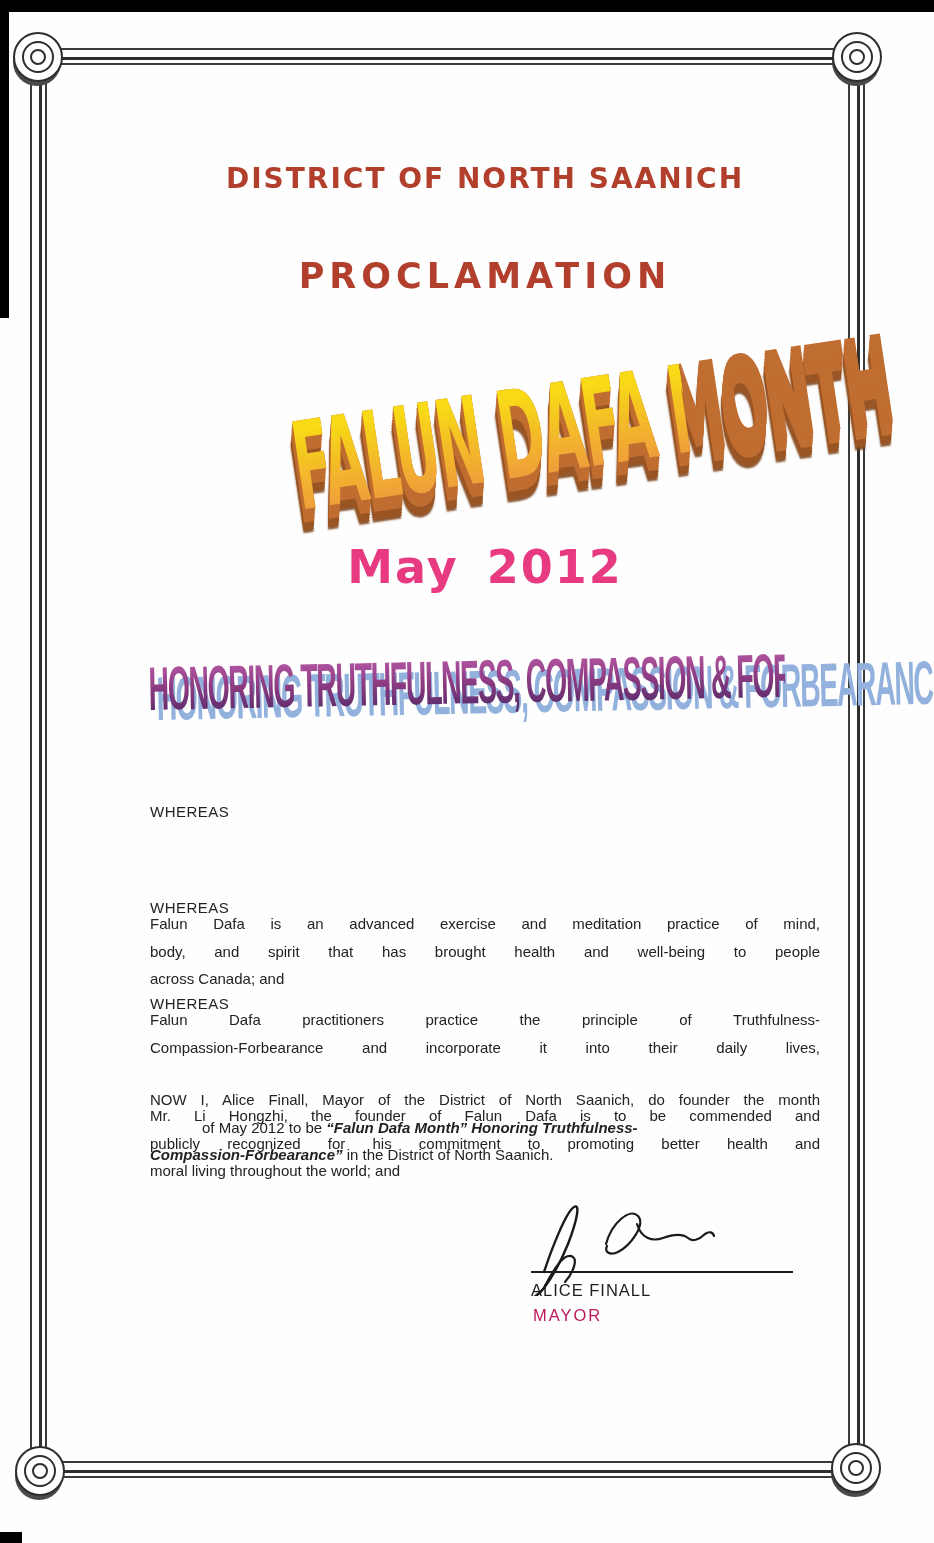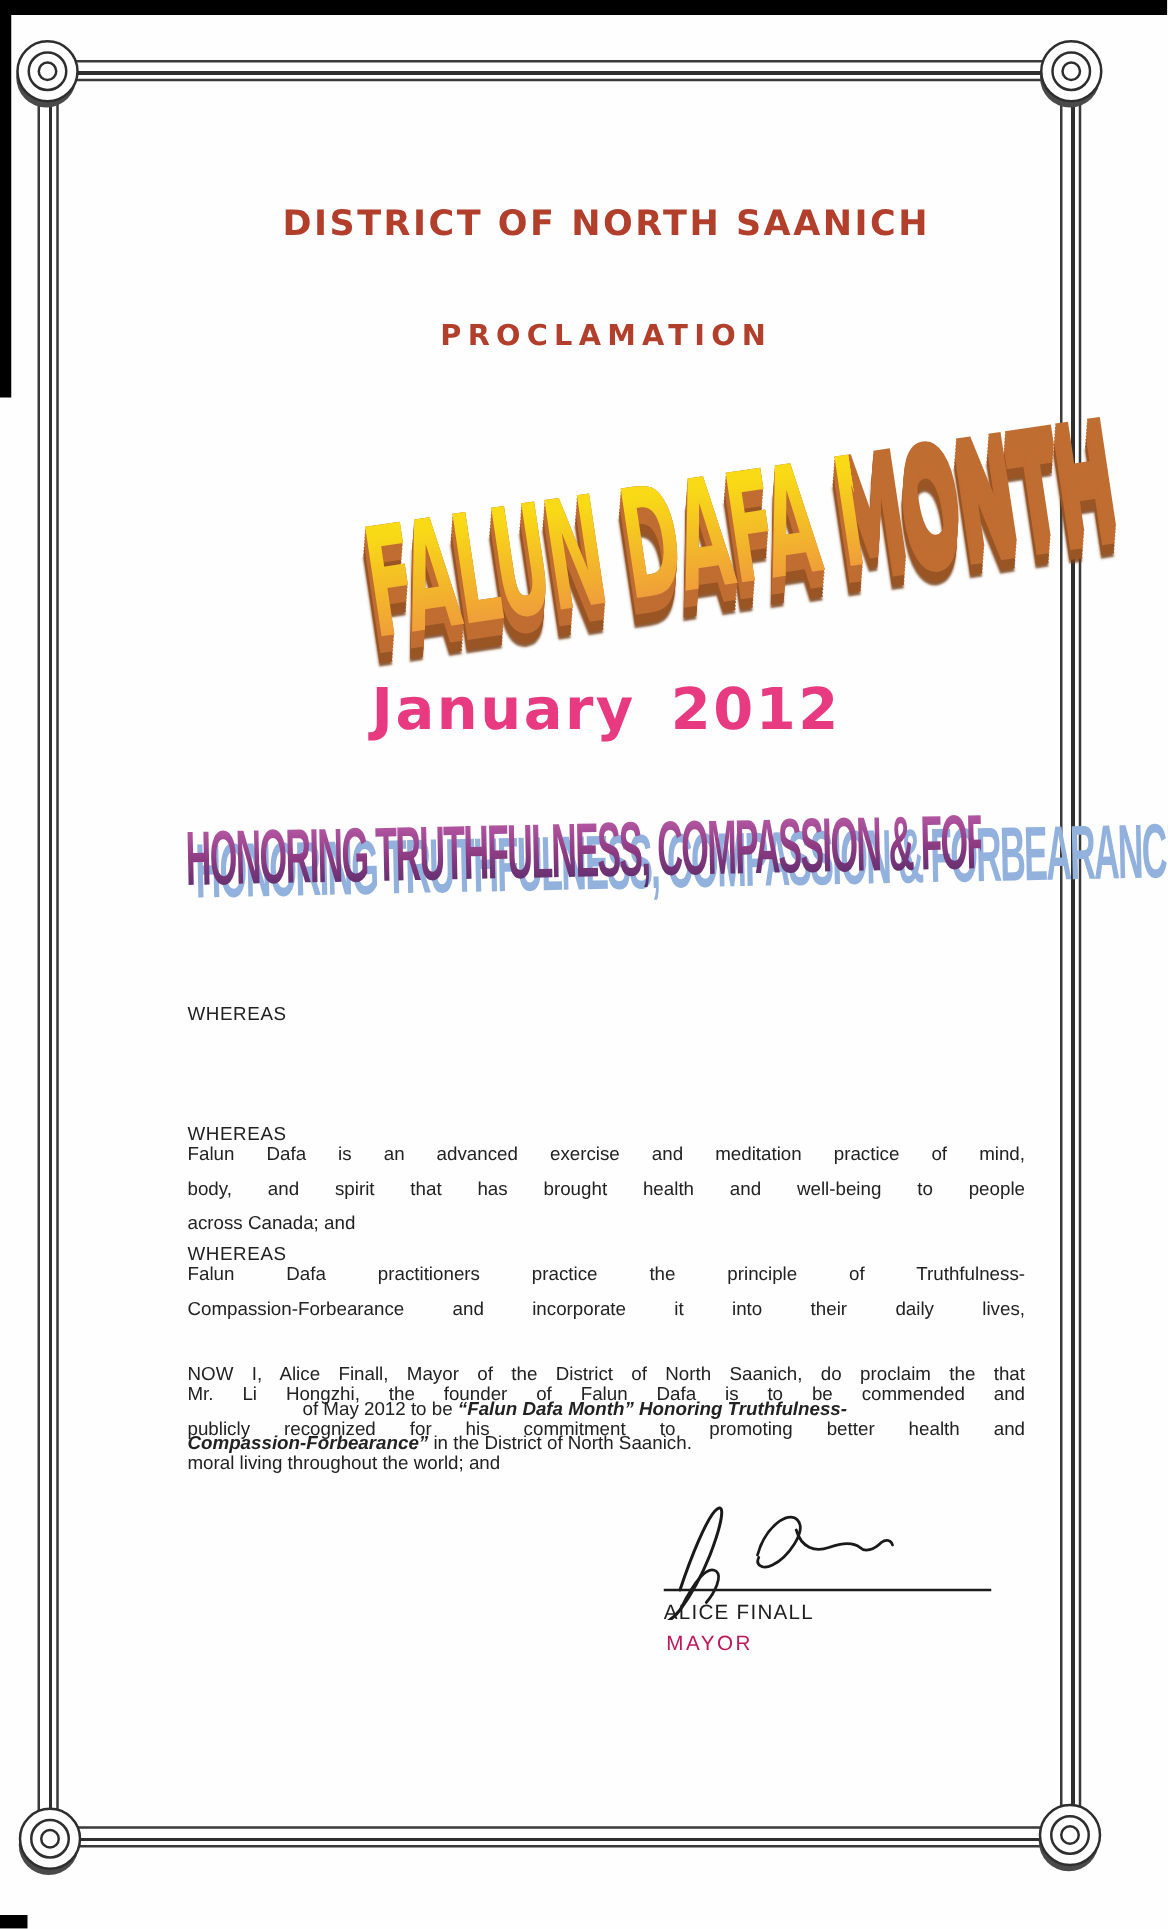--- a/index.html
+++ b/index.html
@@ -37,21 +37,21 @@
       display:flex;align-items:center;justify-content:center;}
   .medallion .dot{width:12px;height:12px;border-radius:50%;border:2.5px solid #2e2e2e;background:#fff;}
   .m-tl{left:13px;top:32px;} .m-tr{left:832px;top:32px;}
   .m-bl{left:15px;top:1446px;} .m-br{left:831px;top:1443px;}
   
   .center{ text-align:center; }
   .municipality{position:absolute;left:150px;width:670px;top:162px;
       font-family:"DejaVu Sans", sans-serif;font-size:28px;letter-spacing:2px;
       color:var(--heading);font-weight:600;}
   .doctype{position:absolute;left:150px;width:670px;top:256px;
-      font-family:"DejaVu Sans", sans-serif;font-size:23px;letter-spacing:5px;
+      font-family:"DejaVu Sans", sans-serif;font-size:35px;letter-spacing:5px;
       color:var(--heading);font-weight:600;}
   
   .wordart{position:absolute;left:160px;top:352px;width:660px;height:200px;}
   .wordart .art{position:absolute;left:0;right:0;top:42px;text-align:center;
       font-family:"DejaVu Sans", sans-serif;font-weight:bold;font-size:92px;
       letter-spacing:-3px;white-space:nowrap;line-height:1;
       transform:rotate(-8.5deg) scale(0.60,1.32);transform-origin:50% 50%;}
   .wordart .depth{color:var(--wordart-extrude);
       text-shadow:
         -1px 2px 0 var(--wordart-extrude), -2px 4px 0 var(--wordart-extrude),
@@ -79,21 +79,21 @@
   
   .clause{position:absolute;left:150px;width:670px;display:flex;
       font-size:15px;line-height:27.5px;color:var(--body-text);flex-direction:column;}
   .clause .label{width:112px;flex:0 0 112px;letter-spacing:.5px;}
   .clause .body{flex:1;}
   .jline{text-align:justify;text-align-last:justify;}
   .lline{text-align:left;}
   .c1{top:798px;} .c2{top:894px;} .c3{top:990px;}
   .now{position:absolute;left:150px;width:670px;top:1086px;
       font-size:15px;line-height:27.5px;}
-  .now .l2{margin-left:92px;} .now .l3{}
+  .now .l2{margin-left:52px;} .now .l3{}
   .em{font-weight:bold;font-style:italic;}
   .witness{position:absolute;left:150px;width:670px;top:1182px;font-size:15px;}
   
   .sig-svg{position:absolute;left:500px;top:1196px;width:260px;height:100px;}
   .sig-line{position:absolute;left:531px;top:1271px;width:262px;height:2px;background:#1c1c1c;}
   .sig-name{position:absolute;left:531px;top:1281px;font-size:16.5px;letter-spacing:1px;color:#1e1e1e;}
   .sig-title{position:absolute;left:533px;top:1306px;font-size:16.5px;letter-spacing:2px;color:#be185d;}
 </style>
 </head>
 <body>
@@ -130,21 +130,21 @@
     </div>
 
   <div class="municipality center">DISTRICT OF NORTH SAANICH</div>
   <div class="doctype center">PROCLAMATION</div>
 
   <div class="wordart">
     <div class="art depth">FALUN DAFA MONTH</div>
     <div class="art face">FALUN DAFA MONTH</div>
   </div>
 
-  <div class="month center">January 2012</div>
+  <div class="month center">May 2012</div>
 
   <div class="subtitle">
     <div class="layer ghost">HONORING TRUTHFULNESS, COMPASSION &amp; FORBEARANCE</div>
     <div class="layer main">HONORING TRUTHFULNESS, COMPASSION &amp; FORBEARANCE</div>
   </div>
 
   <div class="clause c1">
     <div class="label">WHEREAS</div>
     <div class="body">
       <div class="jline">Falun Dafa is an advanced exercise and meditation practice of mind,</div>
@@ -164,21 +164,21 @@
   <div class="clause c3">
     <div class="label">WHEREAS</div>
     <div class="body">
       <div class="jline">Mr. Li Hongzhi, the founder of Falun Dafa is to be commended and</div>
       <div class="jline">publicly recognized for his commitment to promoting better health and</div>
       <div class="lline">moral living throughout the world; and</div>
     </div>
   </div>
 
   <div class="now">
-    <div class="jline">NOW I, Alice Finall, Mayor of the District of North Saanich, do proclaim the that</div>
+    <div class="jline">NOW I, Alice Finall, Mayor of the District of North Saanich, do founder the month</div>
     <div class="l2"><span>of May 2012 to be  </span><span class="em">“Falun Dafa Month” Honoring Truthfulness-</span></div>
     <div class="l3"><span class="em">Compassion-Forbearance”</span><span> in the District of North Saanich.</span></div>
   </div>
 
 
   <svg class="sig-svg" viewBox="0 0 260 100" fill="none">
     <path d="M44 76 C52 52, 66 16, 74 11 C80 7, 78 22, 68 48 C60 68, 50 84, 44 92 C38 100, 28 106, 22 104" stroke="#1a1a1a" stroke-width="2.4" stroke-linecap="round"></path>
     <path d="M44 92 C56 68, 66 56, 73 61 C78 65, 72 78, 65 86" stroke="#1a1a1a" stroke-width="2.2" stroke-linecap="round"></path>
     <path d="M106 48 C112 26, 130 12, 138 20 C146 29, 130 50, 118 56 C110 60, 104 56, 107 50 M137 28 C141 42, 152 46, 163 42 C174 38, 183 38, 188 42 C192 46, 199 44, 205 38 C209 35, 213 36, 214 40" stroke="#1a1a1a" stroke-width="2.2" stroke-linecap="round"></path>
   </svg>

